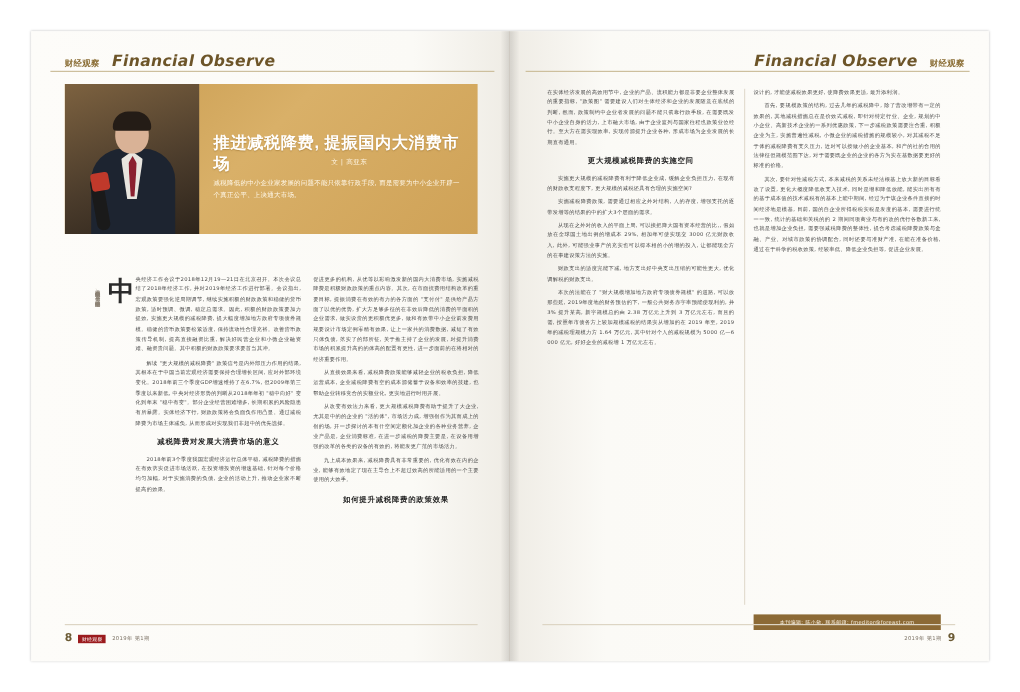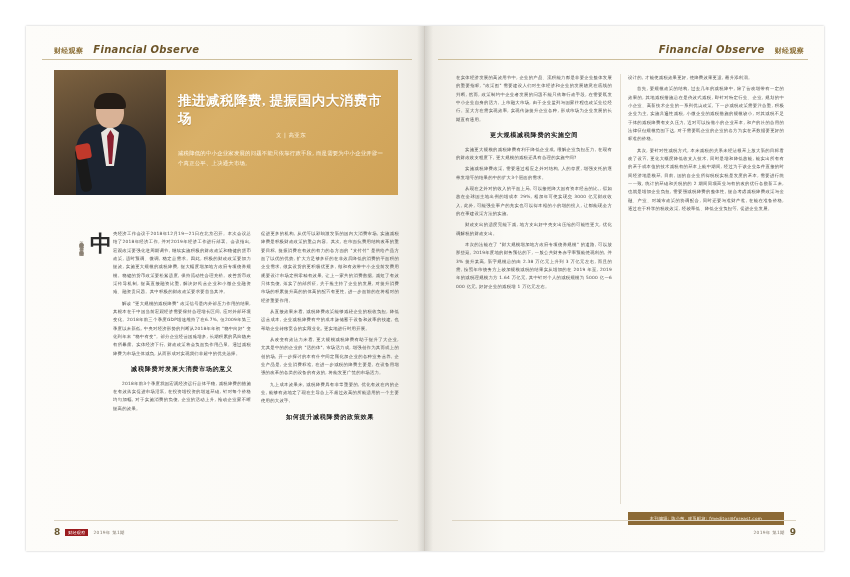--- a/index.html
+++ b/index.html
@@ -62,21 +62,21 @@
   }
   .runhead .cn {
     color: #8a6d34;
     font-weight: bold;
     font-size: 7px;
   }
   .runhead .en {
     color: #6d5529;
     font-weight: bold;
     font-style: italic;
-    font-size: 10px;
+    font-size: 13px;
   }
   .runhead.left-head { left: 28px; }
   .runhead.right-head { right: 20px; }
   .head-rule {
     position: absolute;
     top: 33px;
     height: 1px;
     background: #cdbf9d;
   }
   .head-rule.l { left: 16px; width: 370px; }
@@ -169,27 +169,27 @@
     top: 48px;
     width: 15px;
     height: 15px;
     background: #c0392b;
     border-radius: 3px;
     transform: rotate(-10deg);
   }
   .hero-title {
     position: absolute;
     left: 124px;
-    top: 22px;
+    top: 40px;
     width: 212px;
     color: #ffffff;
     font-size: 13.5px;
     font-weight: bold;
     letter-spacing: 0.5px;
-    font-family: Liberation Serif, serif;
+    font-family: Liberation Sans, sans-serif;
     text-shadow: 0 1px 1px rgba(120,80,20,0.35);
   }
   .hero-byline {
     position: absolute;
     left: 222px;
     top: 62px;
     font-size: 5.5px;
     color: #fdf3df;
     letter-spacing: 0.4px;
   }

